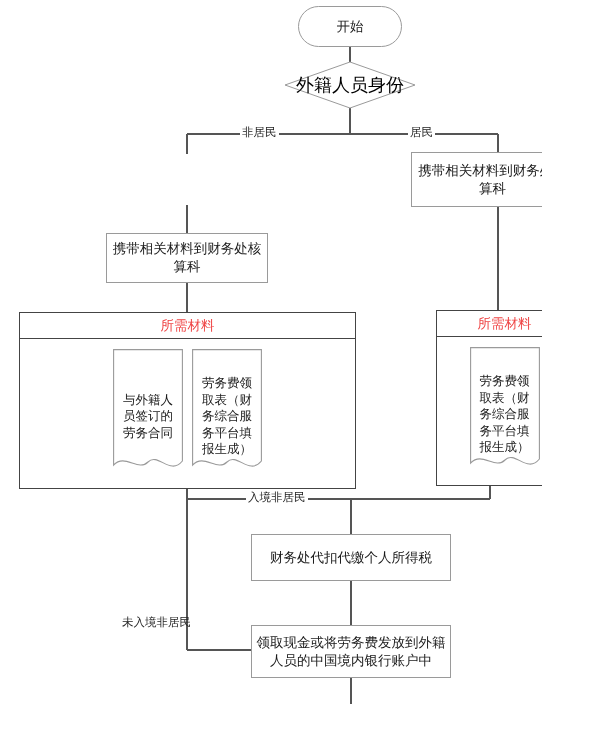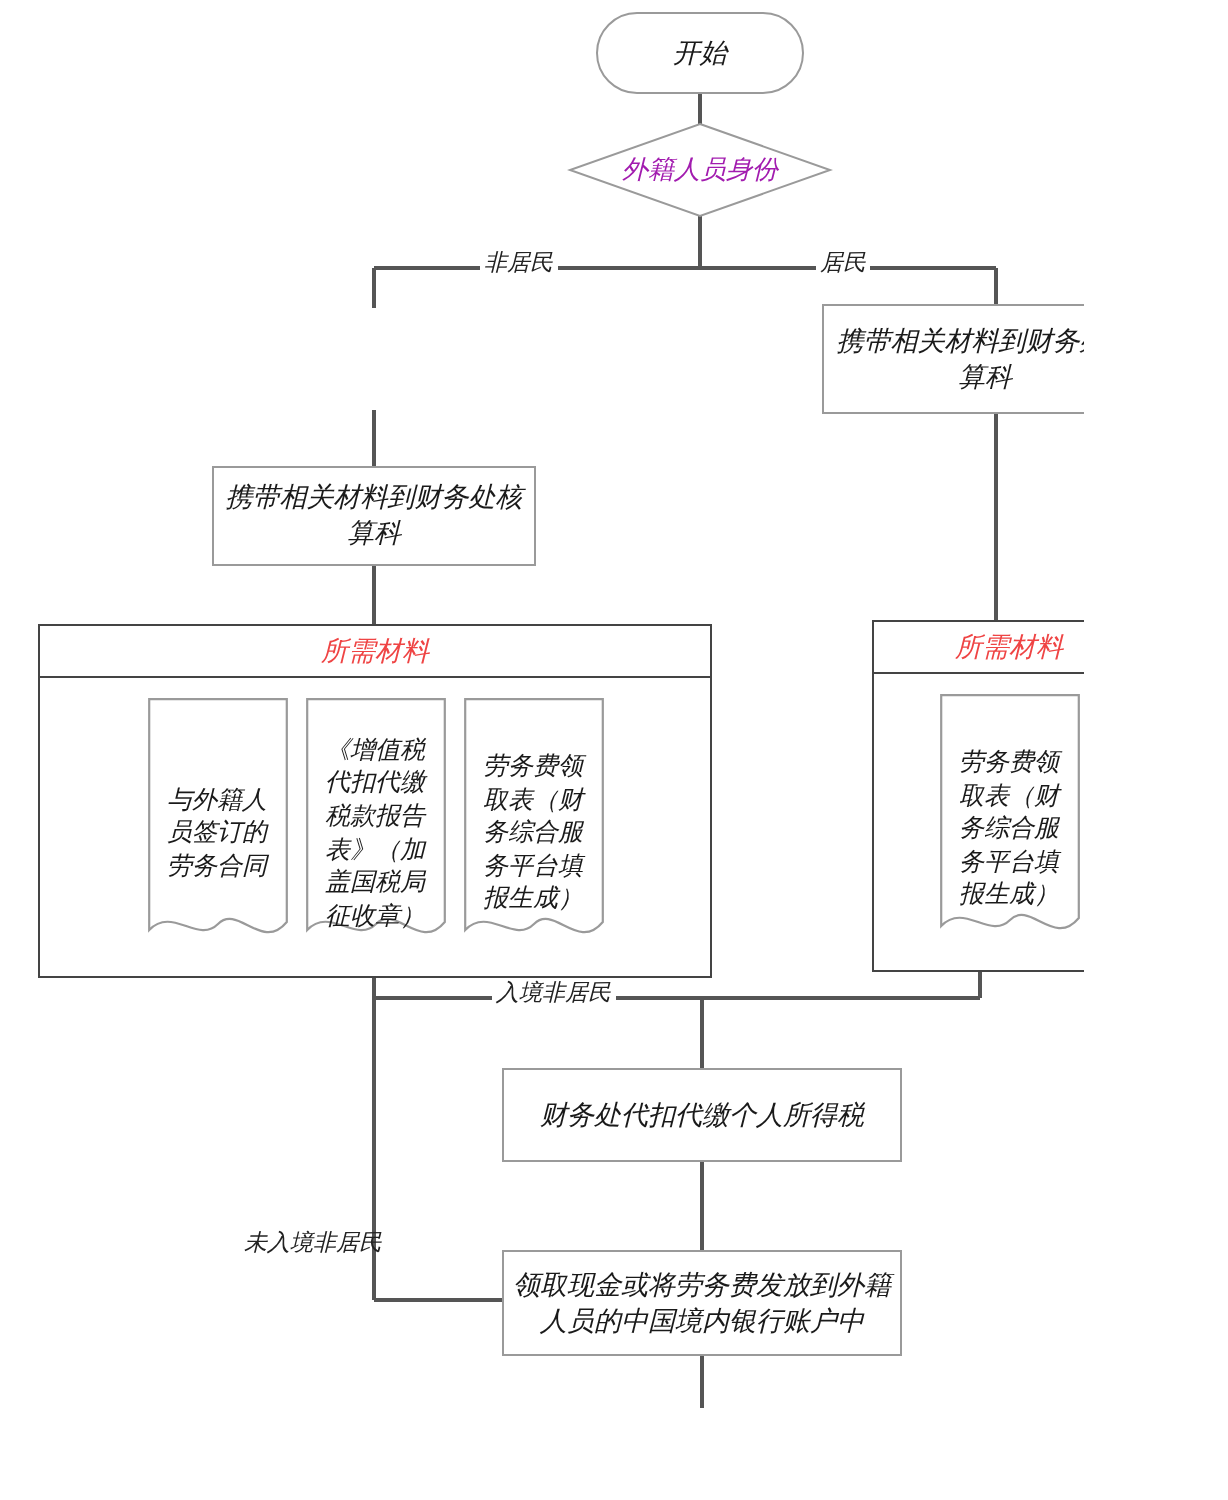--- a/index.html
+++ b/index.html
@@ -9,21 +9,20 @@
   }
   body {
     font-family: "Liberation Serif", "DejaVu Serif", serif;
   }
   #canvas {
     position: relative;
     width: 542px;
     height: 750px;
     background: #ffffff;
     overflow: hidden;
-    font-style: italic;
   }
   svg.edges {
     position: absolute;
     left: 0;
     top: 0;
     width: 614px;
     height: 750px;
     pointer-events: none;
   }
   .node {
@@ -52,22 +51,22 @@
     position: absolute;
   }
   .diamond-label {
     position: absolute;
     left: 0; top: 0;
     width: 100%;
     height: 100%;
     display: flex;
     align-items: center;
     justify-content: center;
-    font-size: 13px;
-    color: #a21caf;
+    font-size: 18px;
+    color: #000000;
     white-space: nowrap;
   }
   .group-box {
     position: absolute;
     box-sizing: border-box;
     border: 1.4px solid #444444;
     background: #ffffff;
   }
   .group-header {
     box-sizing: border-box;
@@ -189,28 +188,20 @@
 
       <div class="doc" style="width:70px; height:126px;">
         <svg viewBox="0 0 70 126" preserveAspectRatio="none" style="position:absolute;left:0;top:0;width:70px;height:126px;">
           <path d="M0.6,0.6 L69.4,0.6 L69.4,112 C57,127 45,103 35,113 C25,123 12,104 0.6,116 Z" fill="#ffffff" stroke="#9a9a9a" stroke-width="1.1"></path>
         </svg>
         <div class="doc-text">
           <span>与外籍人员签订的劳务合同</span>
         </div>
       </div>
 
-      <div class="doc" style="width:70px; height:126px;">
-        <svg viewBox="0 0 70 126" preserveAspectRatio="none" style="position:absolute;left:0;top:0;width:70px;height:126px;">
-          <path d="M0.6,0.6 L69.4,0.6 L69.4,112 C57,127 45,103 35,113 C25,123 12,104 0.6,116 Z" fill="#ffffff" stroke="#9a9a9a" stroke-width="1.1"></path>
-        </svg>
-        <div class="doc-text">
-          <span>《增值税代扣代缴税款报告表》（加盖国税局征收章）</span>
-        </div>
-      </div>
 
 
       <div class="doc" style="width:70px; height:126px;">
         <svg viewBox="0 0 70 126" preserveAspectRatio="none" style="position:absolute;left:0;top:0;width:70px;height:126px;">
           <path d="M0.6,0.6 L69.4,0.6 L69.4,112 C57,127 45,103 35,113 C25,123 12,104 0.6,116 Z" fill="#ffffff" stroke="#9a9a9a" stroke-width="1.1"></path>
         </svg>
         <div class="doc-text">
           <span>劳务费领取表（财务综合服务平台填报生成）</span>
         </div>
       </div>

